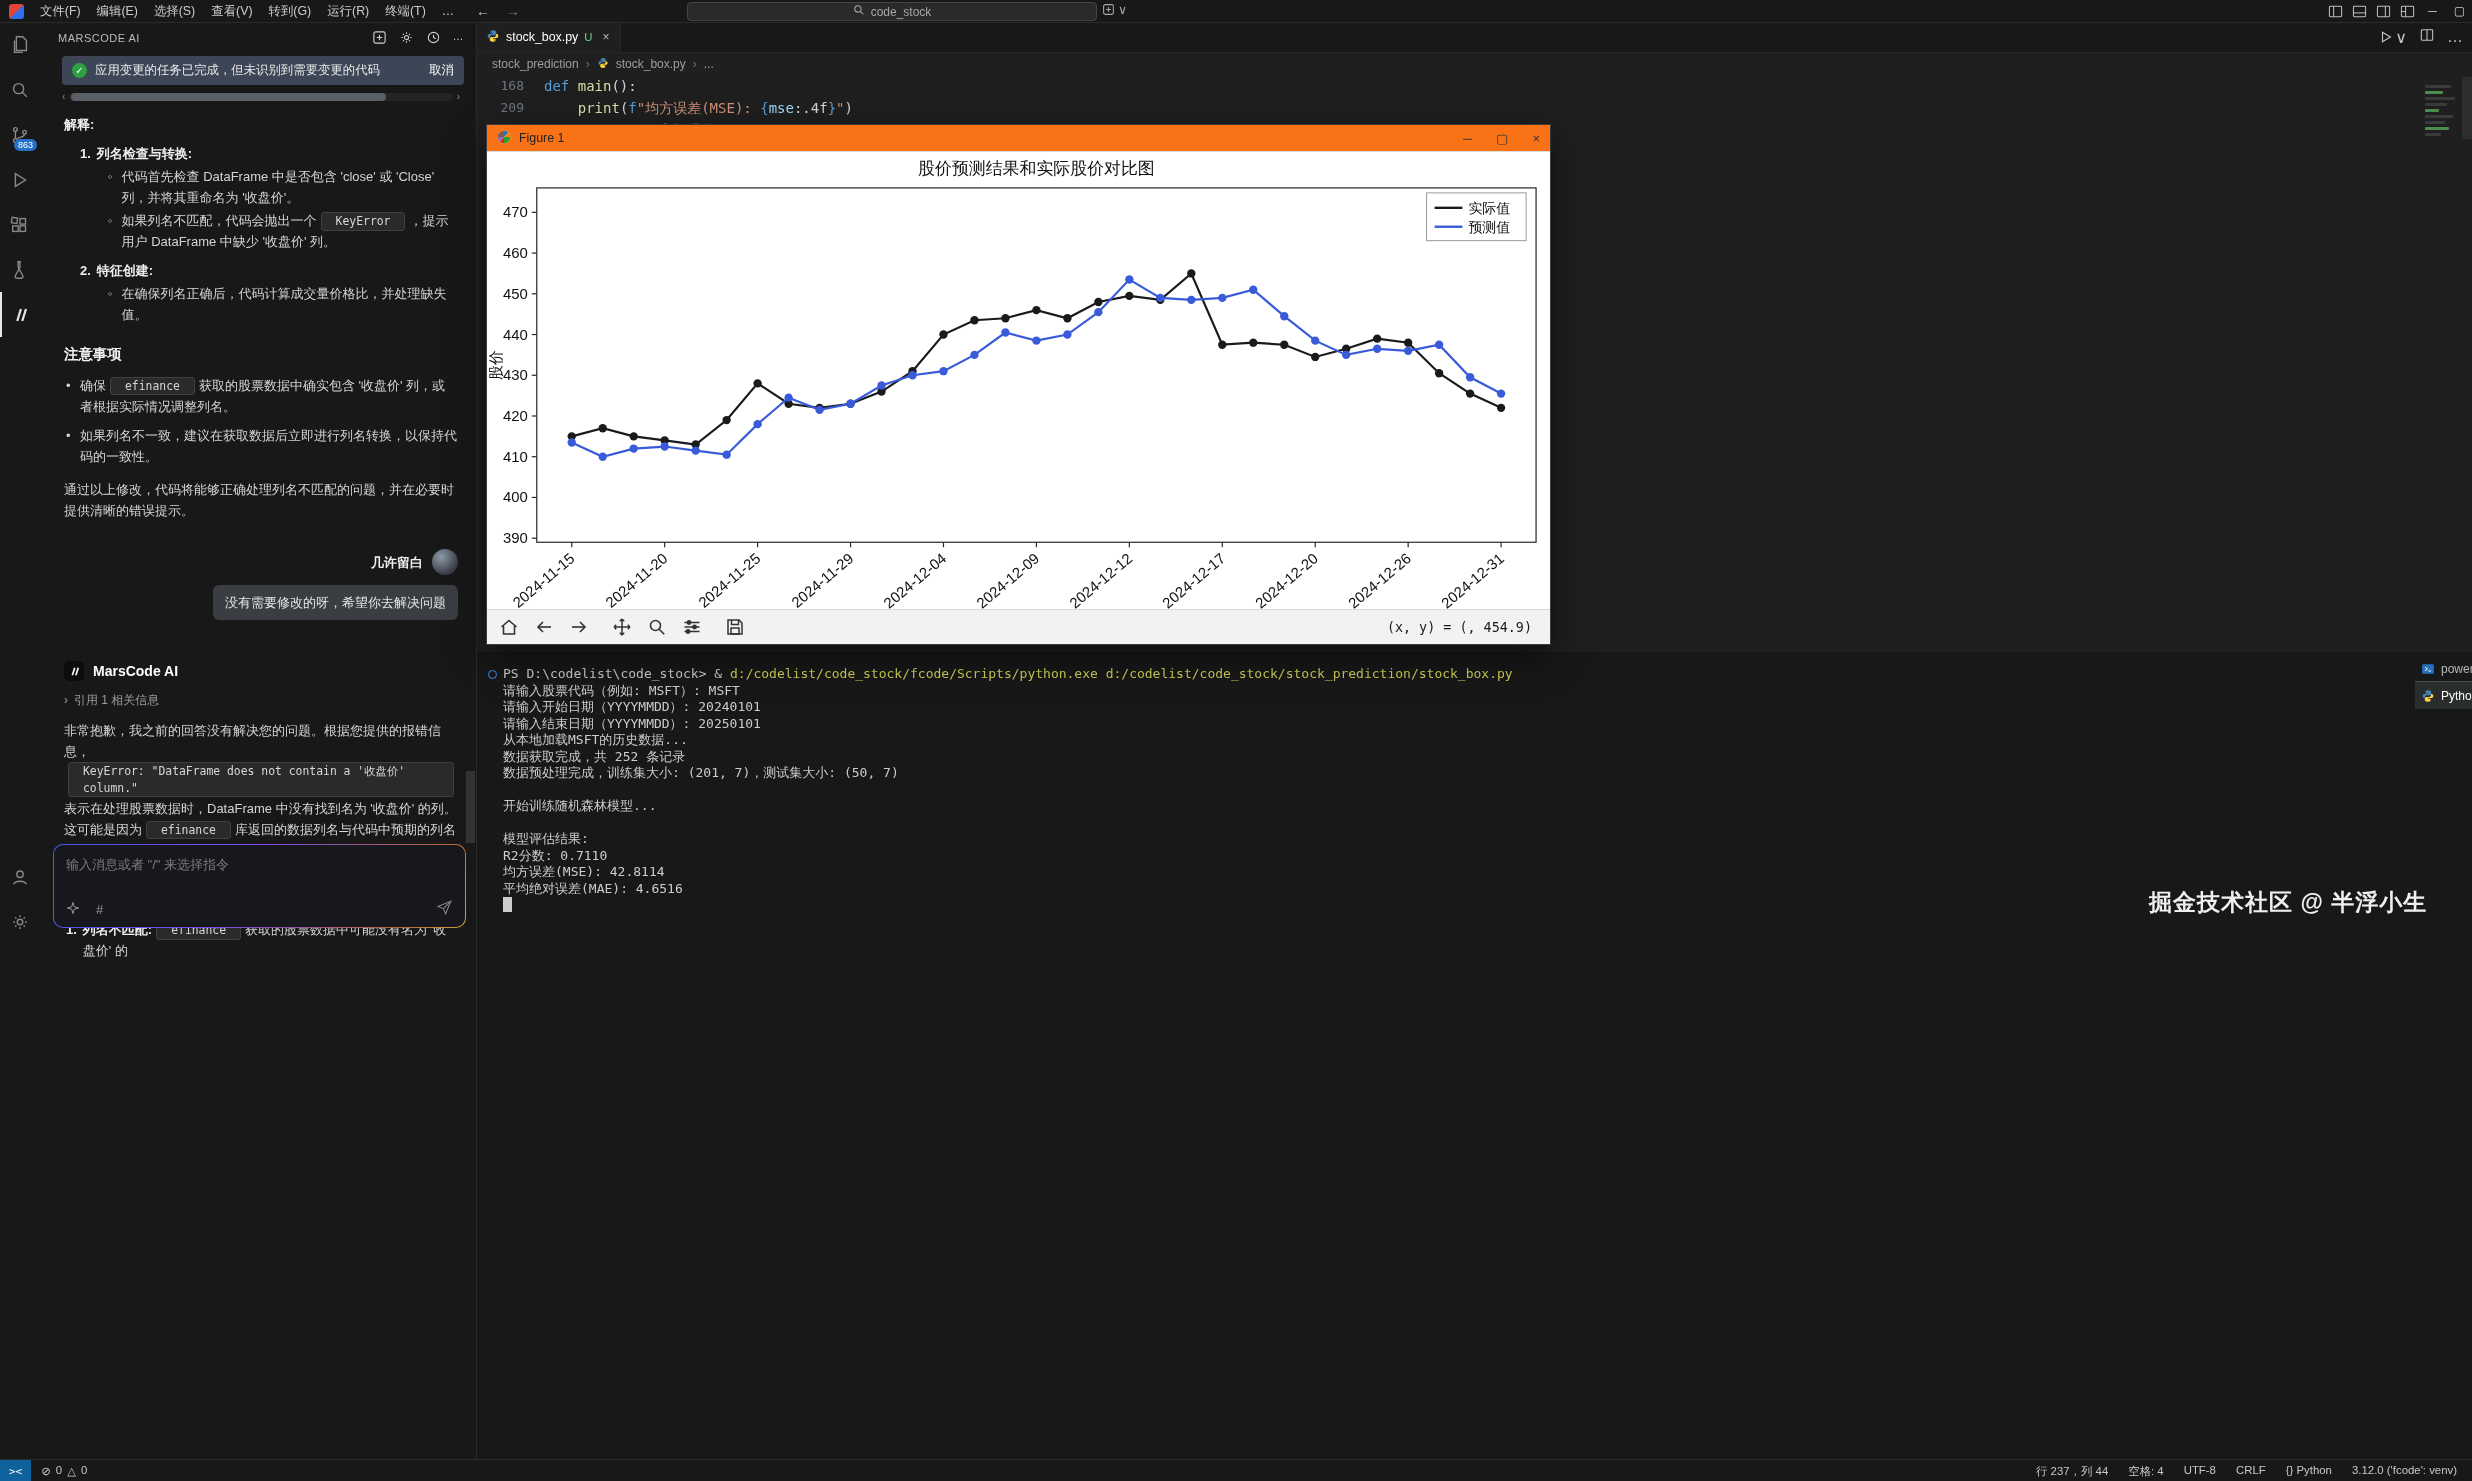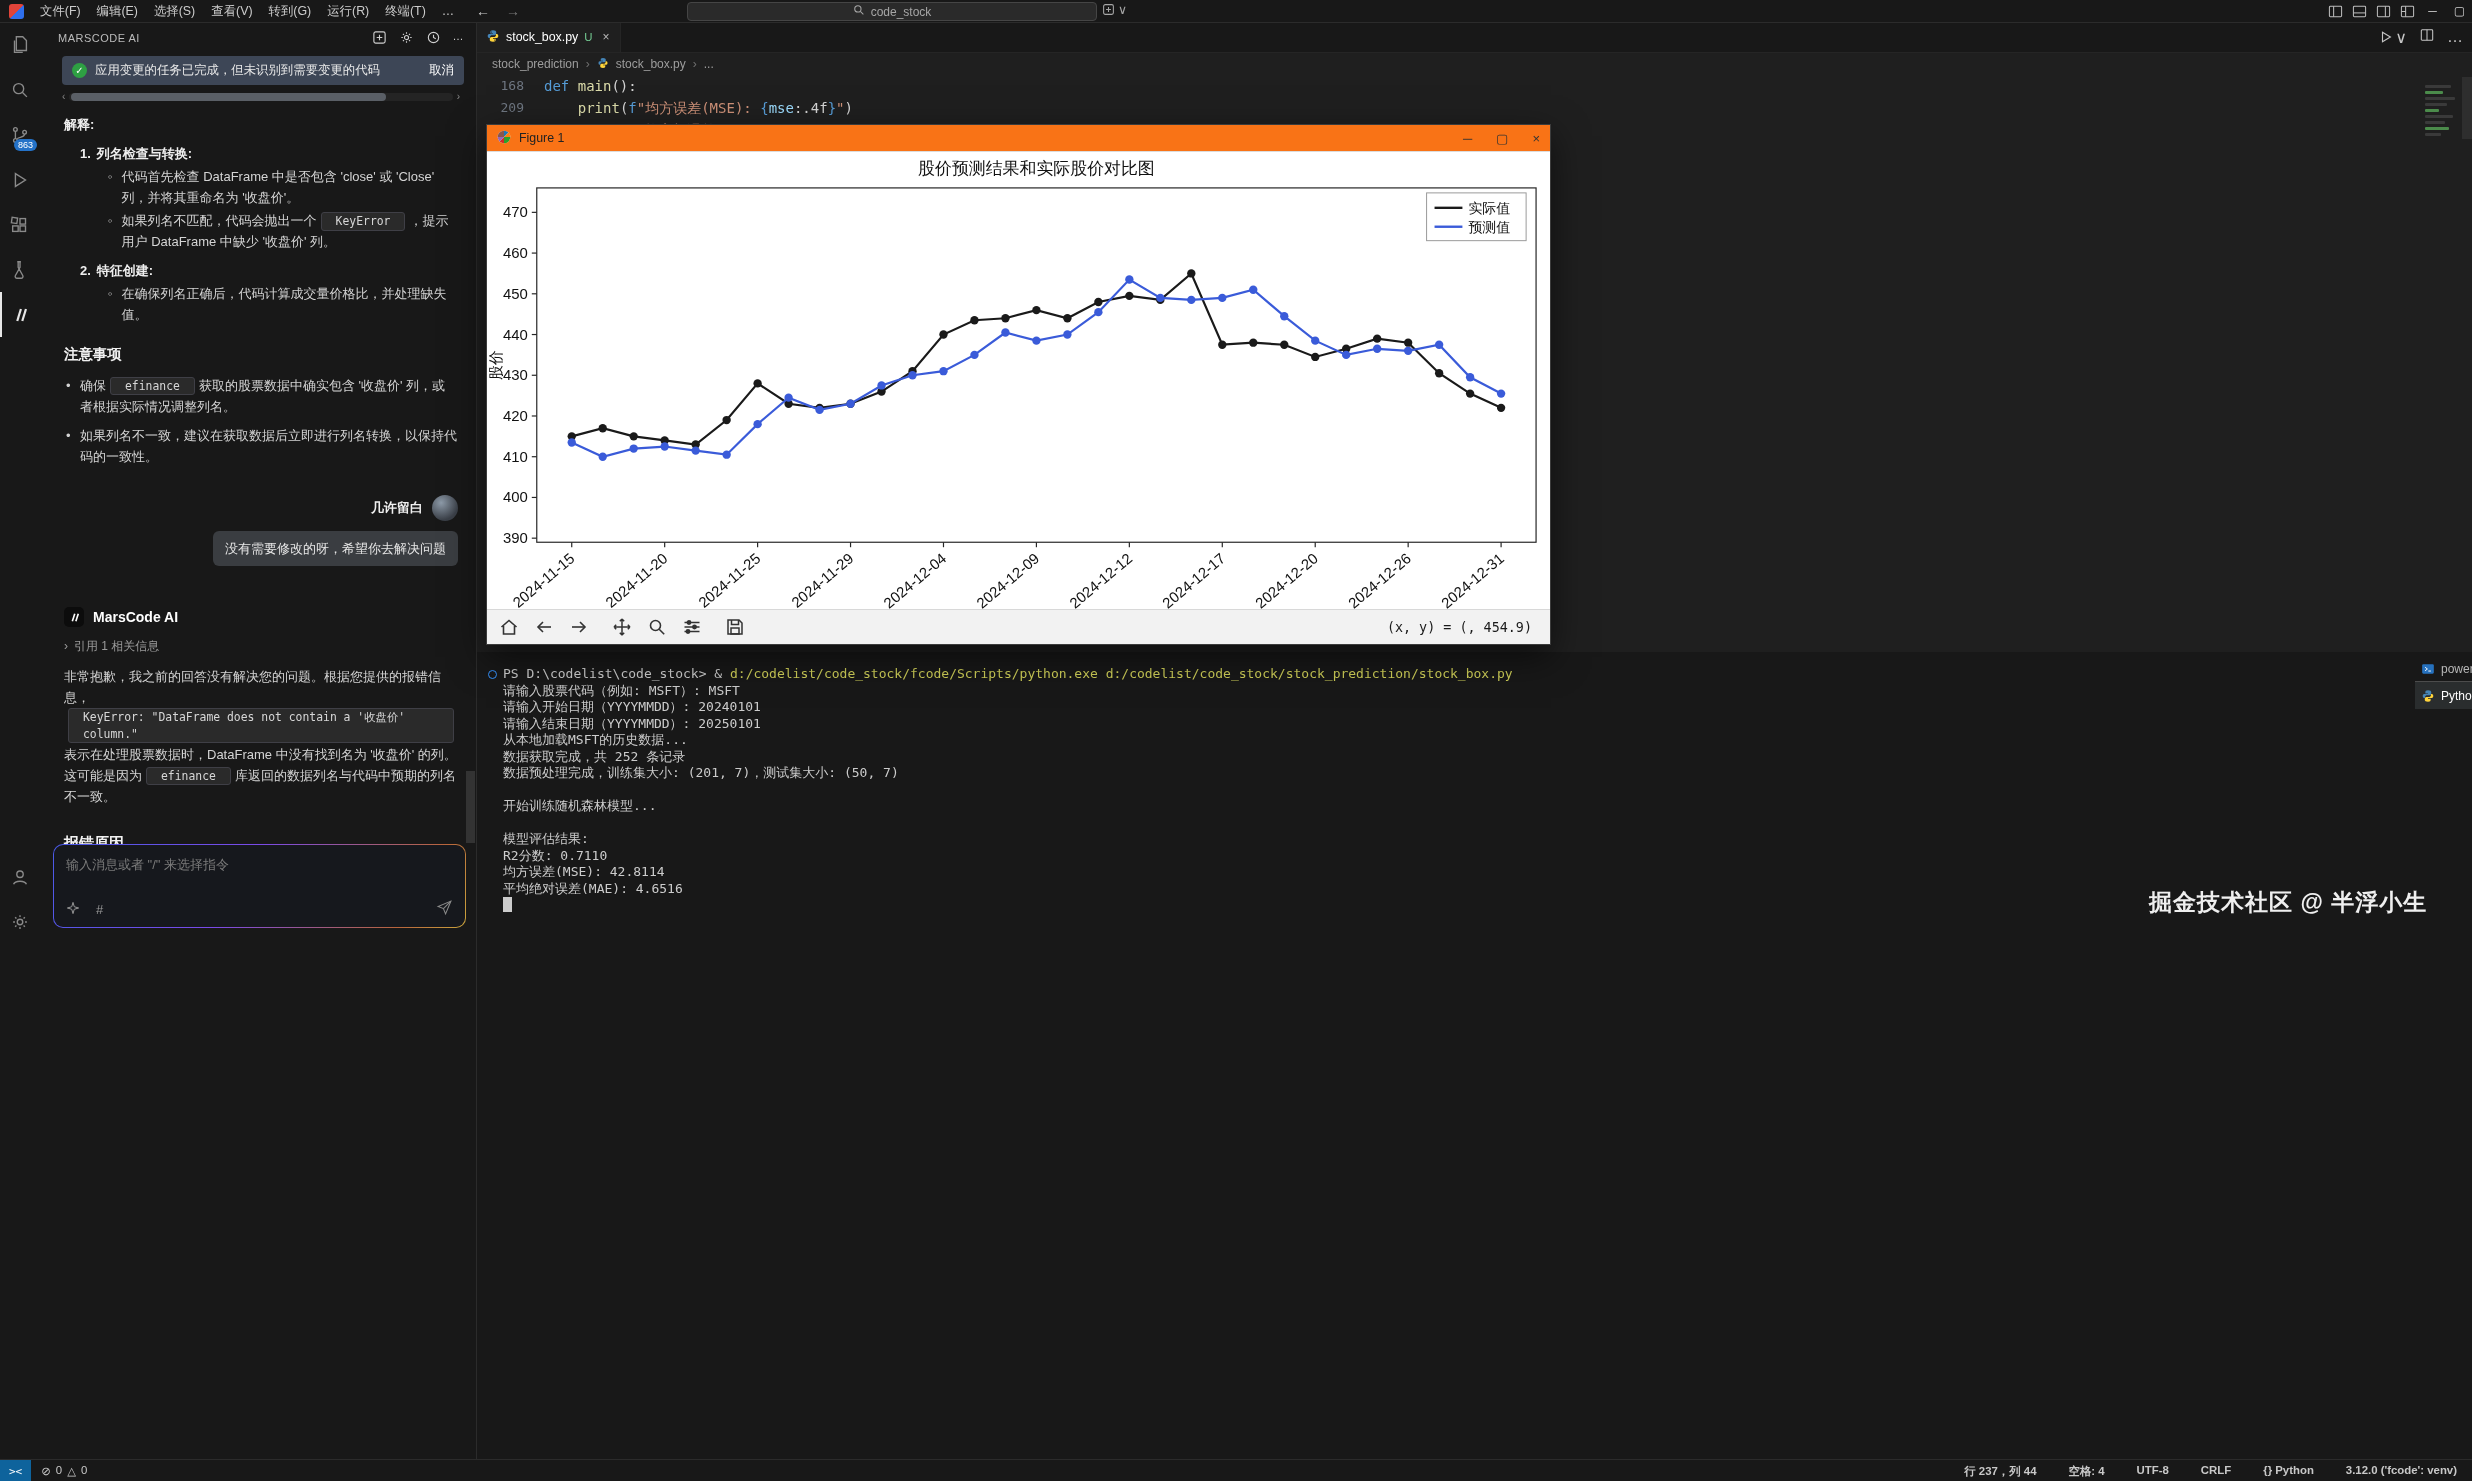--- a/index.html
+++ b/index.html
@@ -92,21 +92,21 @@
   .fig-btns{margin-left:auto;display:flex;gap:24px;color:#333333;font-size:13px;}
   .fig-canvas{flex:1;background:#ffffff;overflow:hidden;}
   #chart-svg{width:1063px;height:460px;display:block;font-family:"Liberation Sans",sans-serif;}
   .fig-toolbar{height:34px;background:#f2f2f2;border-top:1px solid #d8d8d8;display:flex;align-items:center;gap:11px;padding:0 10px;}
   .ft-btn{display:flex;align-items:center;justify-content:center;width:24px;height:24px;}
   .ft-coords{margin-left:auto;font-family:"DejaVu Sans Mono",monospace;font-size:13.4px;color:#1a1a1a;padding-right:8px;}
   
   .statusbar{position:absolute;left:0;right:0;bottom:0;height:22px;background:#181818;border-top:1px solid #2b2b2b;display:flex;align-items:center;font-size:11.4px;color:#c8c8c8;z-index:7;}
   .sb-remote{height:22px;background:#0e639c;color:#fff;display:flex;align-items:center;padding:0 9px;font-family:"DejaVu Sans Mono",monospace;font-size:11px;}
   .sb-problems{display:flex;gap:5px;padding:0 10px;}
-  #status-right{margin-left:auto;display:flex;gap:32px;padding-right:16px;font-weight:bold;}
+  #status-right{margin-left:auto;display:flex;gap:20px;padding-right:16px;}
   .sb-item{white-space:nowrap;}
   svg{overflow:visible}
 </style>
 </head>
 <body>
 
 <div id="app">
 
   <header class="titlebar">
     <div class="app-logo"></div>
@@ -291,20 +291,21 @@
 
       <div class="notes-h">注意事项</div>
       <div class="bullet">
         <span class="bmark">•</span>
         <span>确保</span><code class="chip">efinance</code><span>获取的股票数据中确实包含 '收盘价' 列，或者根据实际情况调整列名。</span>
       </div>
       <div class="bullet">
         <span class="bmark">•</span>
         <span>如果列名不一致，建议在获取数据后立即进行列名转换，以保持代码的一致性。</span>
       </div>
+      <div class="summary">通过以上修改，代码将能够正确处理列名不匹配的问题，并在必要时提供清晰的错误提示。</div>
 
       <div class="user-row">
         <span>几许留白</span>
         <span class="avatar"></span>
       </div>
       <div class="user-bubble">没有需要修改的呀，希望你去解决问题</div>
 
       <div class="ai-row">
         <span class="ai-logo">
             <svg width="13" height="13" viewBox="0 0 24 24" fill="none" stroke="#ffffff" stroke-width="3">

